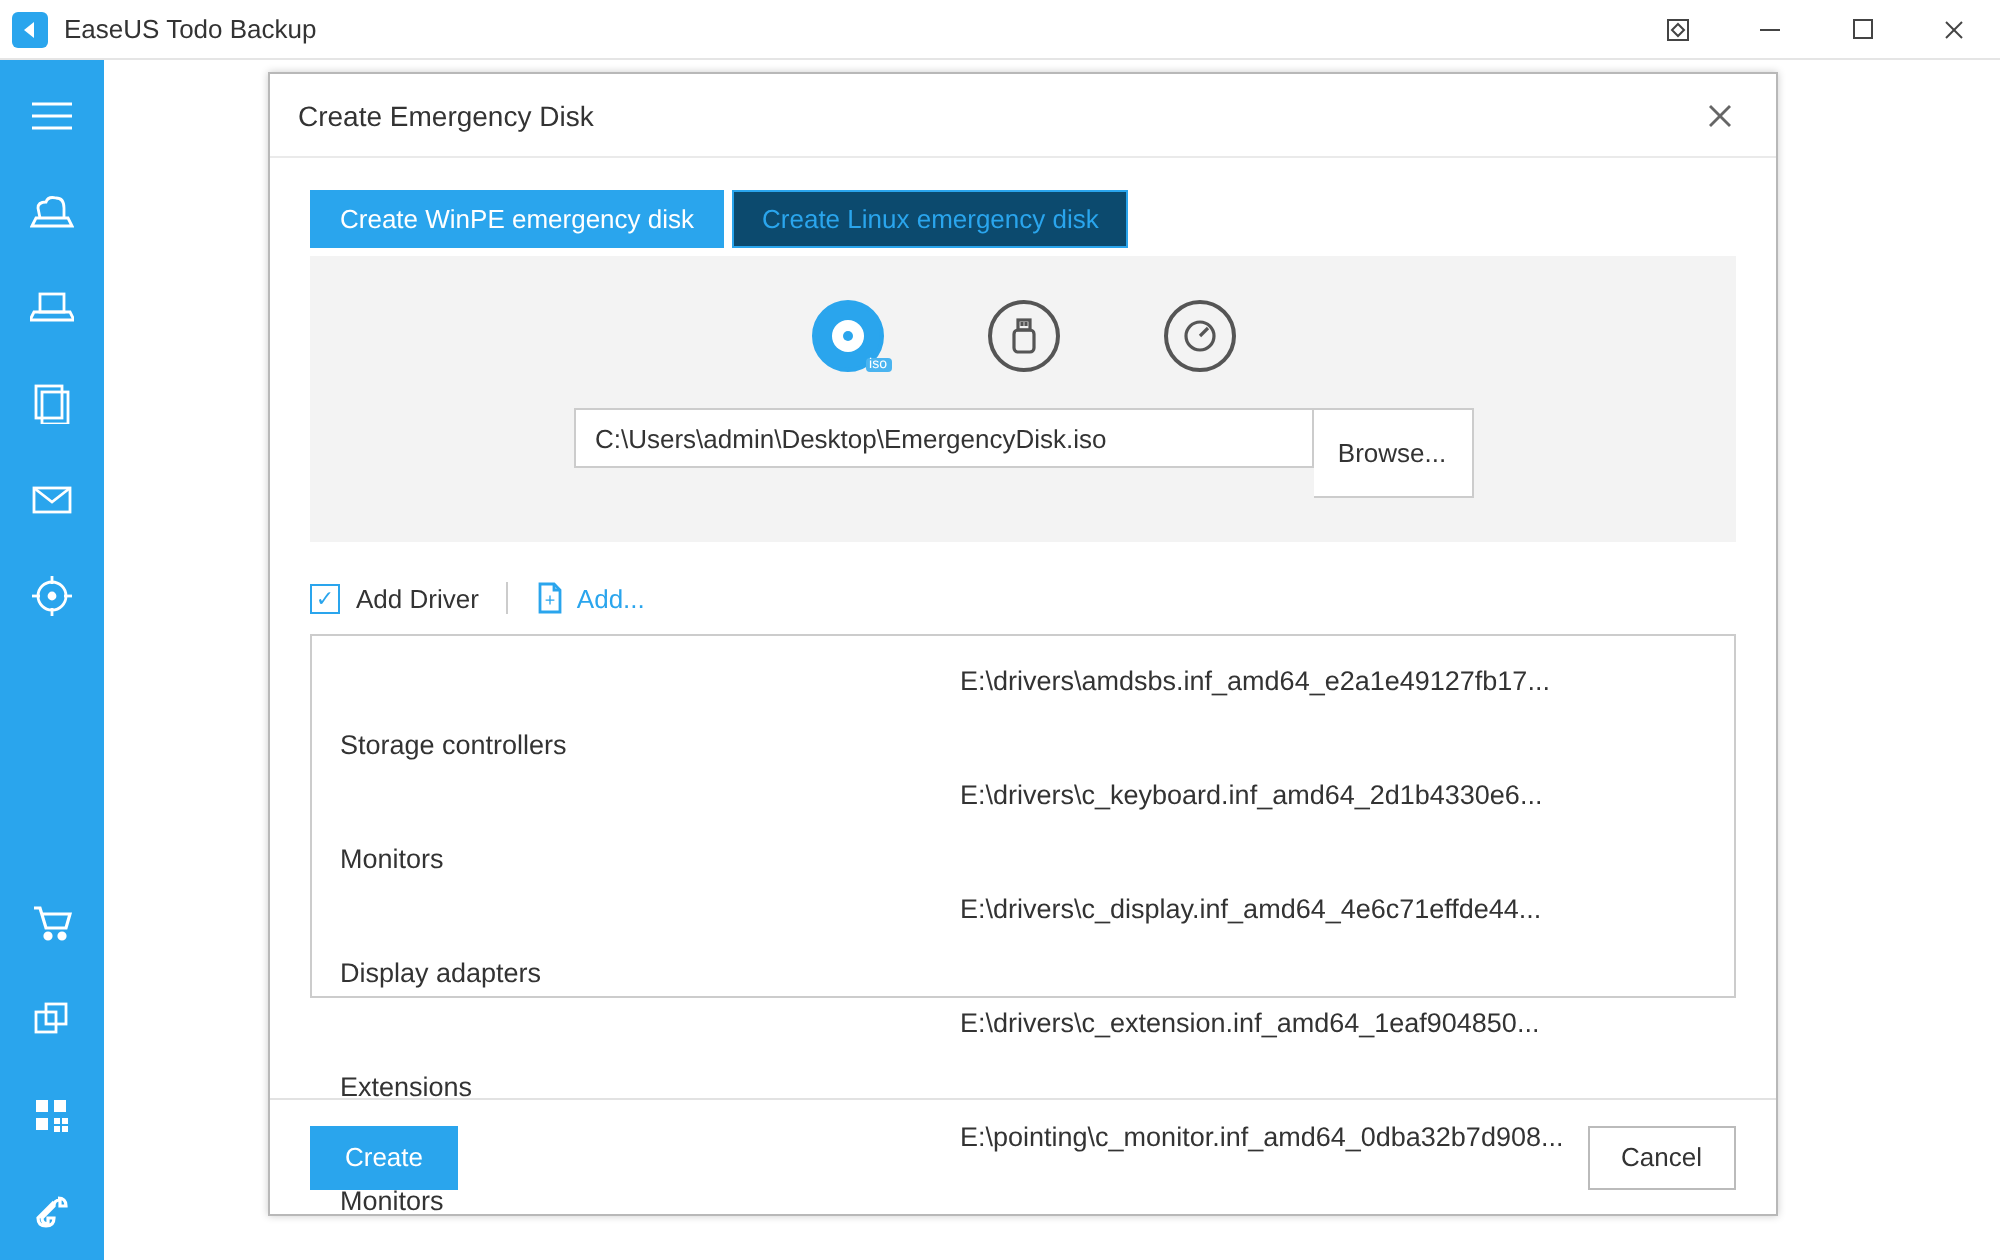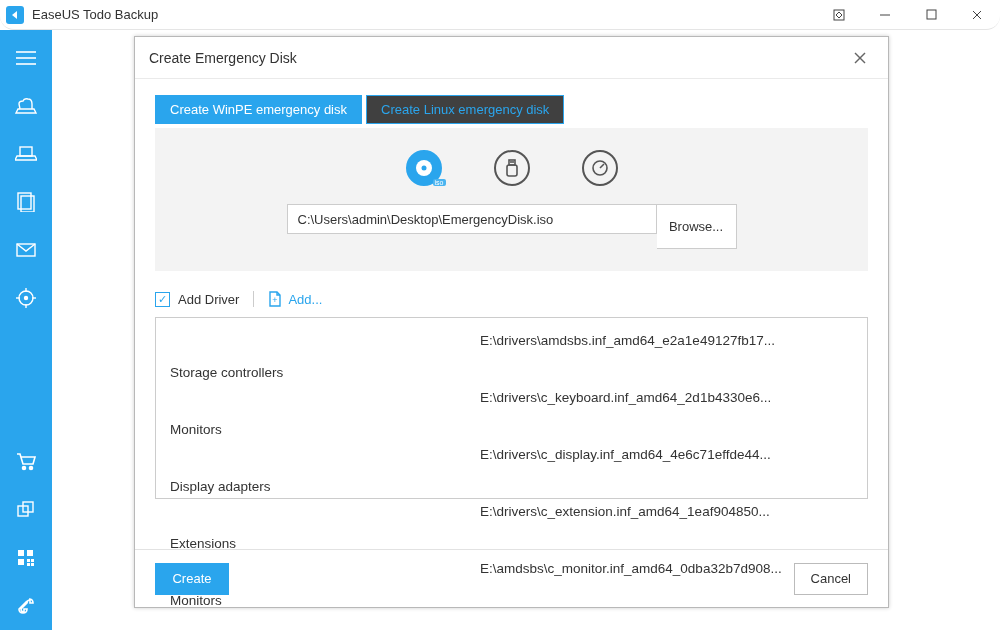--- a/index.html
+++ b/index.html
@@ -1,21 +1,21 @@
 <!DOCTYPE html>
 <html><head>
 <meta charset="utf-8">
 <style>
   * { box-sizing: border-box; margin: 0; padding: 0; font-family: "Segoe UI", Arial, sans-serif; }
   html, body { width: 1000px; height: 630px; overflow: hidden; background: #fff; }
 
   
   .titlebar {
     height: 30px; display: flex; align-items: center; border-bottom: 1px solid #e5e5e5;
-    padding-left: 6px; font-size: 13px; color: #333; border-radius: 14px;
+    padding-left: 6px; font-size: 13px; color: #333;
   }
   .titlebar .logo {
     width: 18px; height: 18px; background: #2aa5ed; border-radius: 3px; margin-right: 8px;
     display: flex; align-items: center; justify-content: center; color: #fff; font-size: 12px; font-weight: bold;
   }
   .titlebar .spacer { flex: 1; }
   .titlebar .winbtn {
     width: 46px; height: 30px; display: flex; align-items: center; justify-content: center;
     color: #444; font-size: 12px;
   }
@@ -46,21 +46,21 @@
     height: 42px; display: flex; align-items: center; padding: 0 14px;
     border-bottom: 1px solid #eaeaea; font-size: 14px; color: #333;
   }
   .dlg-header .spacer { flex: 1; }
   .dlg-close { width: 28px; height: 28px; display:flex; align-items:center; justify-content:center; color:#666; }
 
   .dlg-body { flex: 1; padding: 16px 20px 16px 20px; display:flex; flex-direction:column; }
 
   .tabs { display: flex; gap: 4px; }
   .tab {
-    padding: 6px 14px; font-size: 13px; border: 1px solid #2aa5ed; color: #2aa5ed; background: #404040;
+    padding: 6px 14px; font-size: 13px; border: 1px solid #2aa5ed; color: #2aa5ed; background: #0c4a6e;
   }
   .tab.active { background: #2aa5ed; color: #fff; }
 
   .boot-panel {
     margin-top: 4px; background: #f3f3f3; padding: 22px 20px 22px; text-align: center;
   }
   .boot-panel h2 { font-weight: 400; font-size: 20px; color: #333; margin-bottom: 18px; }
   .boot-icons { display: flex; justify-content: center; gap: 52px; margin-bottom: 18px; }
   .boot-icon {
     width: 36px; height: 36px; border-radius: 50%; border: 2px solid #555;
@@ -293,21 +293,21 @@
           <div class="drow">
               <div class="c1">Display adapters</div>
               <div class="c2">E:\drivers\c_display.inf_amd64_4e6c71effde44...</div>
             </div>
           <div class="drow">
               <div class="c1">Extensions</div>
               <div class="c2">E:\drivers\c_extension.inf_amd64_1eaf904850...</div>
             </div>
           <div class="drow">
               <div class="c1">Monitors</div>
-              <div class="c2">E:\amdsbs\c_monitor.inf_amd64_0dba32b7d908...</div>
+              <div class="c2">E:\pointing\c_monitor.inf_amd64_0dba32b7d908...</div>
             </div>
         </div>
       </div>
 
       <div class="dlg-footer">
         <div class="btn primary">Create</div>
         <div class="btn">Cancel</div>
       </div>
     </div>
   </div>

